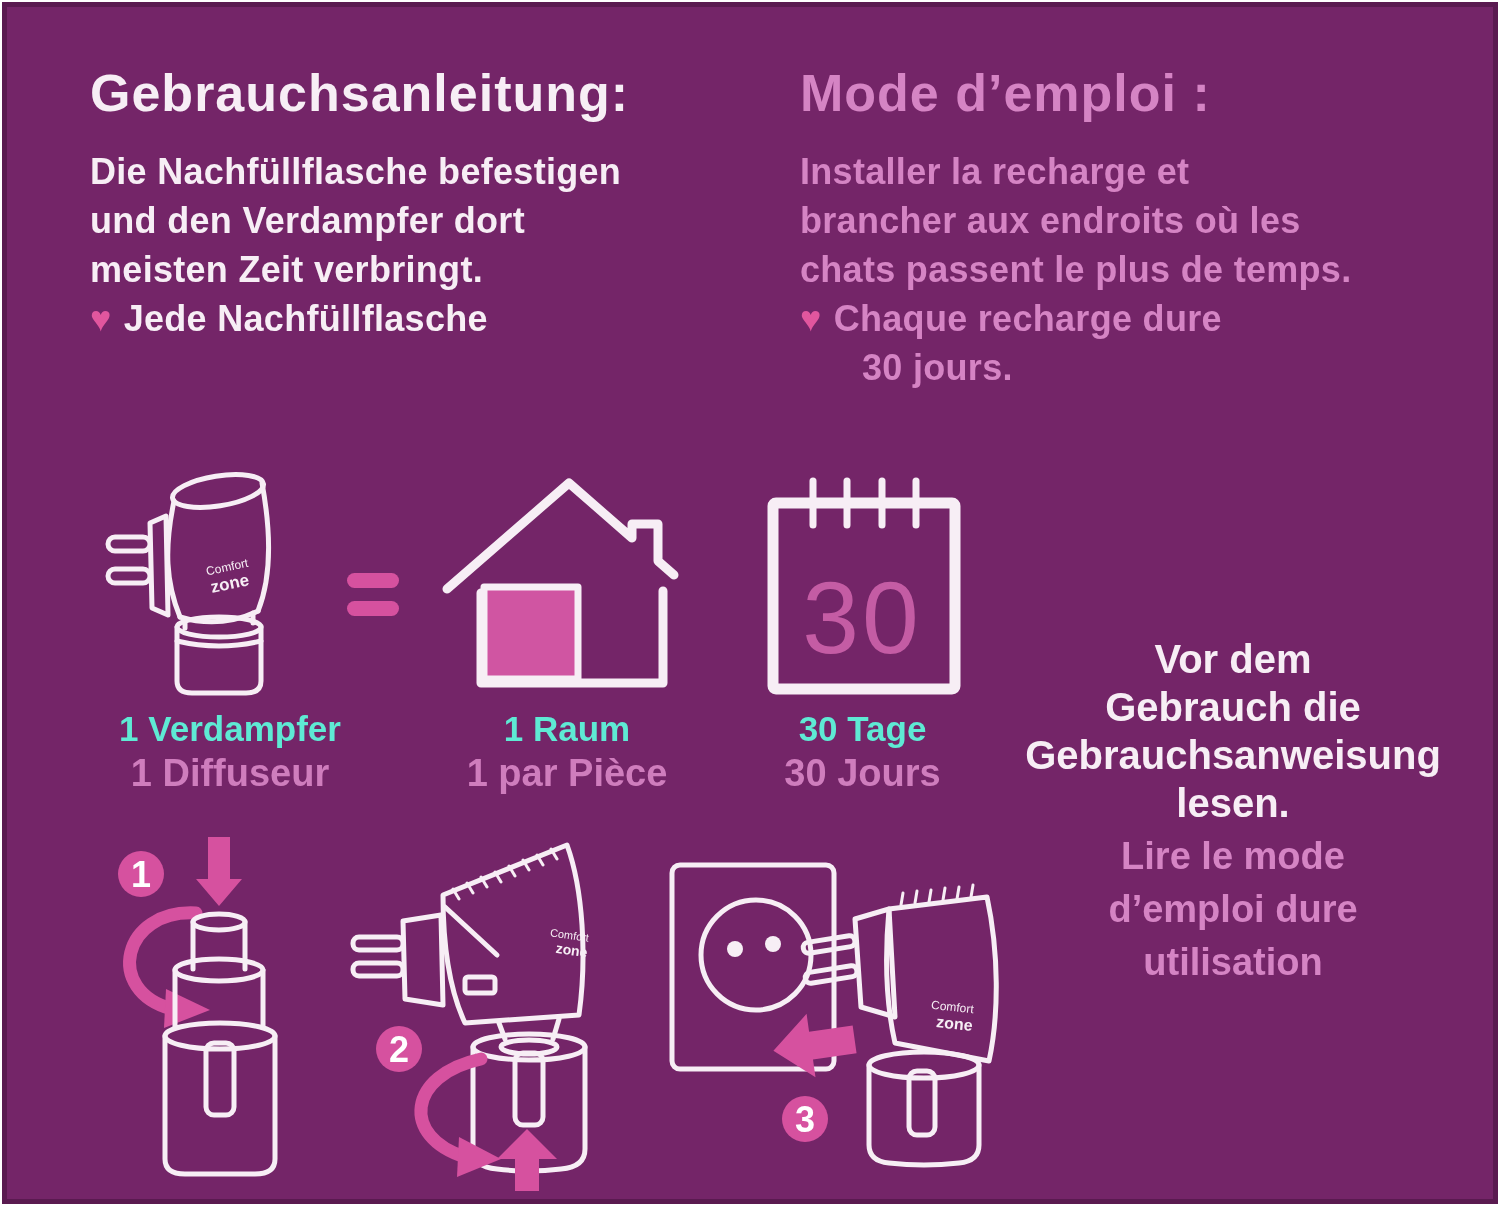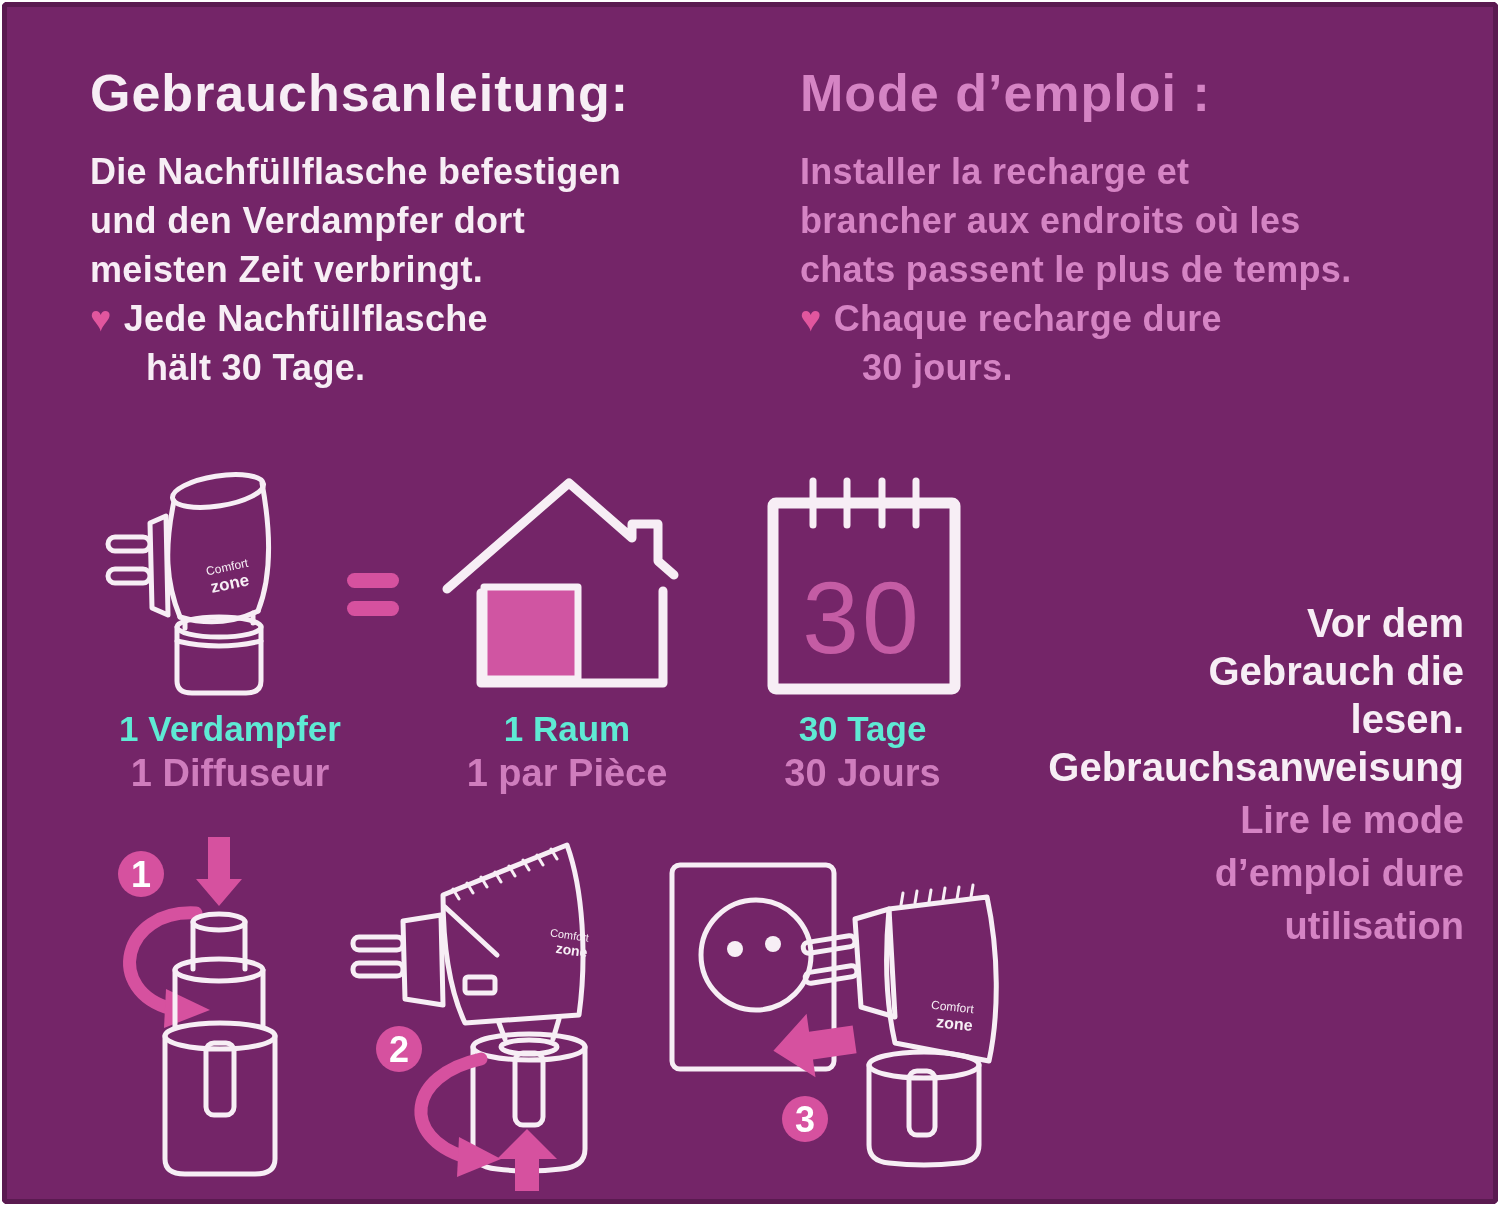--- a/index.html
+++ b/index.html
@@ -1,18 +1,18 @@
 <!DOCTYPE html>
 <html><head>
 <meta charset="utf-8">
 <style>
   html,body { margin:0; padding:0; background:#ffffff; }
   .frame {
     position:relative; width:1500px; height:1206px; overflow:hidden;
-    background:#ffffff; font-family:"Liberation Sans", sans-serif;border-radius:12px;
+    background:#ffffff; font-family:"Liberation Sans", sans-serif;
   }
   .panel {
     position:absolute; left:2px; top:2px; right:2px; bottom:2px;
     background:#742568; border:5px solid #5a1a50; box-sizing:border-box;
   }
   .abs { position:absolute; }
 
   
   .title { font-size:52px; font-weight:700; letter-spacing:1px; margin:0; }
   .de-col { left:83px; top:56px; width:670px; color:#f7eef5; }
@@ -27,42 +27,41 @@
   .icon-label { text-align:center; }
   .icon-label .lab-de { font-size:35px; font-weight:700; color:#5eead4; line-height:40px; white-space:nowrap; }
   .icon-label .lab-fr { font-size:38px; font-weight:700; color:#cf7dbd; line-height:38px; margin-top:5px; white-space:nowrap; }
 
   
   .equals { width:52px; }
   .equals .bar { width:52px; height:15px; border-radius:8px; background:#d6519f; }
   .equals .bar + .bar { margin-top:13px; }
 
   
-  .notice { left:995px; top:592px; width:462px; text-align:right; }
+  .notice { left:995px; top:628px; width:462px; text-align:center; }
   .notice .n-de { font-size:40px; font-weight:700; color:#f7eef5; line-height:48px; margin:0; }
   .notice .n-fr { font-size:38px; font-weight:700; color:#d584c4; line-height:47px; margin:6px 0 0 0; }
 
   svg { display:block; }
   svg text { font-family:"Liberation Sans", sans-serif; }
   .badge-num { font-weight:700; fill:#ffffff; }
 </style>
 </head>
 <body>
 
 <div class="frame">
   <div class="panel">
 
     <section class="abs de-col">
       <h1 class="title">Gebrauchsanleitung:</h1>
       <div class="body-lines">
         <p class="body-line">Die Nachfüllflasche befestigen</p>
         <p class="body-line">und den Verdampfer dort</p>
         <p class="body-line">meisten Zeit verbringt.</p>
         <p class="body-line"><span class="heart">♥</span><span>Jede Nachfüllflasche</span></p>
-        <p class="body-line indent-de">hält 30 Tage.</p>
       </div>
     </section>
 
     <section class="abs fr-col">
       <h1 class="title">Mode d’emploi :</h1>
       <div class="body-lines">
         <p class="body-line">Installer la recharge et</p>
         <p class="body-line">brancher aux endroits où les</p>
         <p class="body-line">chats passent le plus de temps.</p>
         <p class="body-line"><span class="heart">♥</span><span>Chaque recharge dure</span></p>
@@ -122,22 +121,22 @@
       <div class="lab-fr">1 par Pièce</div>
     </div>
     <div class="abs icon-label" style="left:748px; top:702px; width:215px;">
       <div class="lab-de">30 Tage</div>
       <div class="lab-fr">30 Jours</div>
     </div>
 
     <div class="abs notice">
       <p class="n-de">Vor dem</p>
       <p class="n-de">Gebrauch die</p>
+      <p class="n-de">Gebrauchsanweisung</p>
       <p class="n-de">lesen.</p>
-      <p class="n-de">Gebrauchsanweisung</p>
       <p class="n-fr">Lire le mode</p>
       <p class="n-fr">d’emploi dure</p>
       <p class="n-fr">utilisation</p>
     </div>
 
     <svg class="abs" style="left:85px; top:822px;" width="250" height="378" viewBox="0 0 250 378">
       <polygon fill="#d6519f" points="116,8 138,8 138,50 150,50 127,77 104,50 116,50"></polygon>
       <path d="M 104,84 C 30,80 12,162 80,180" stroke="#d6519f" stroke-width="13" fill="none" stroke-linecap="round"></path>
       <polygon fill="#d6519f" points="74,160 118,181 72,199"></polygon>
       <g stroke="#f7eef5" stroke-width="5" fill="none" stroke-linecap="round" stroke-linejoin="round">

